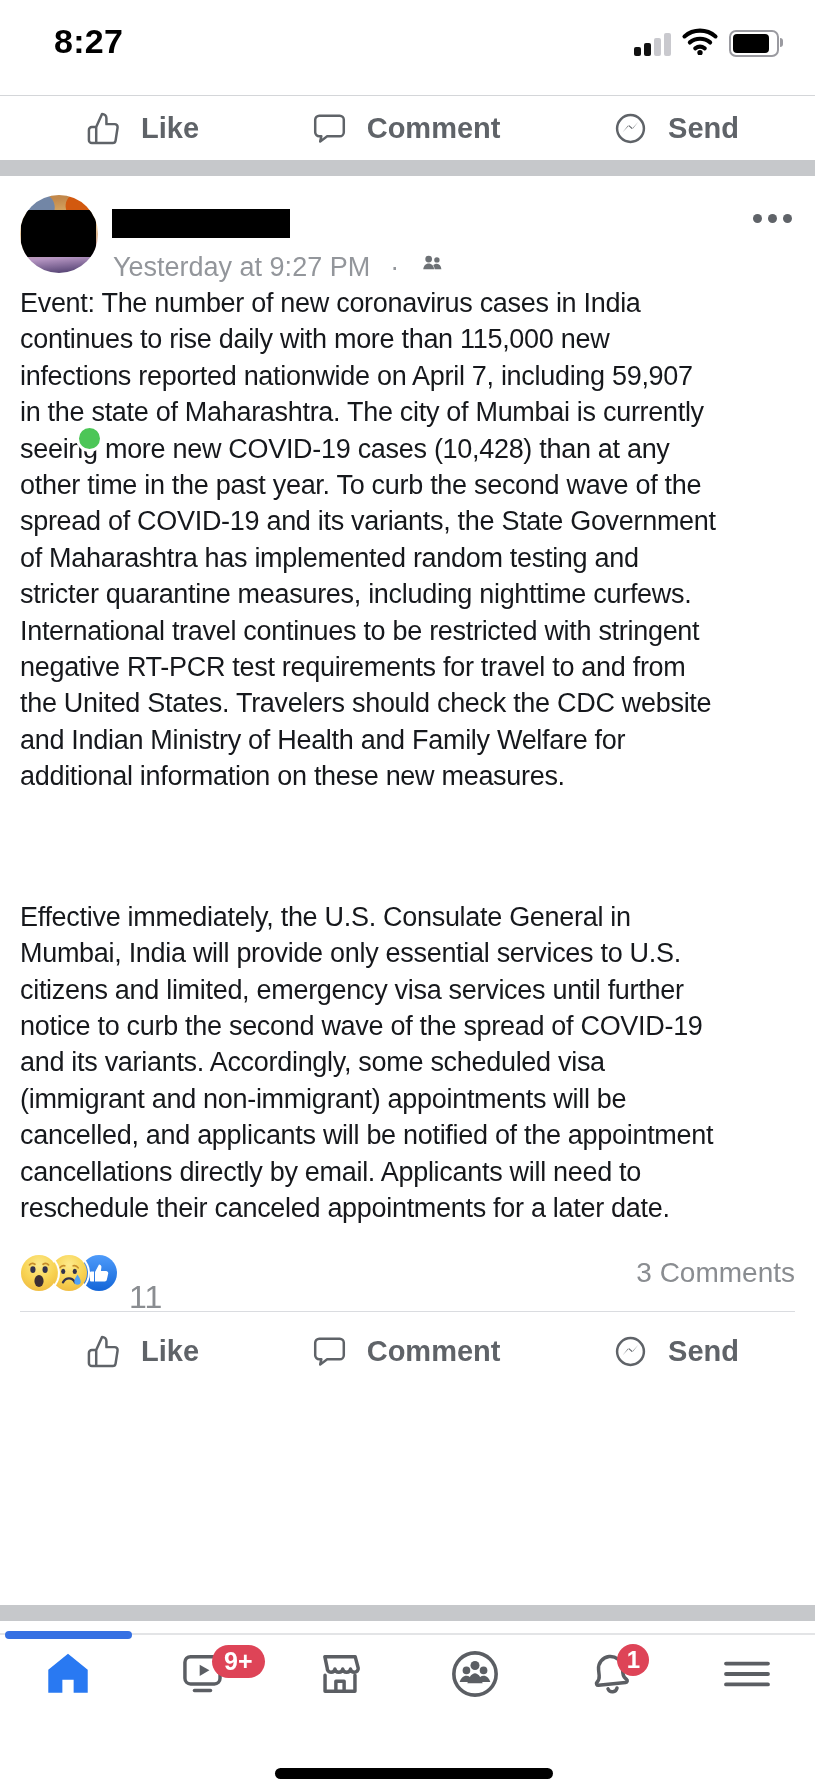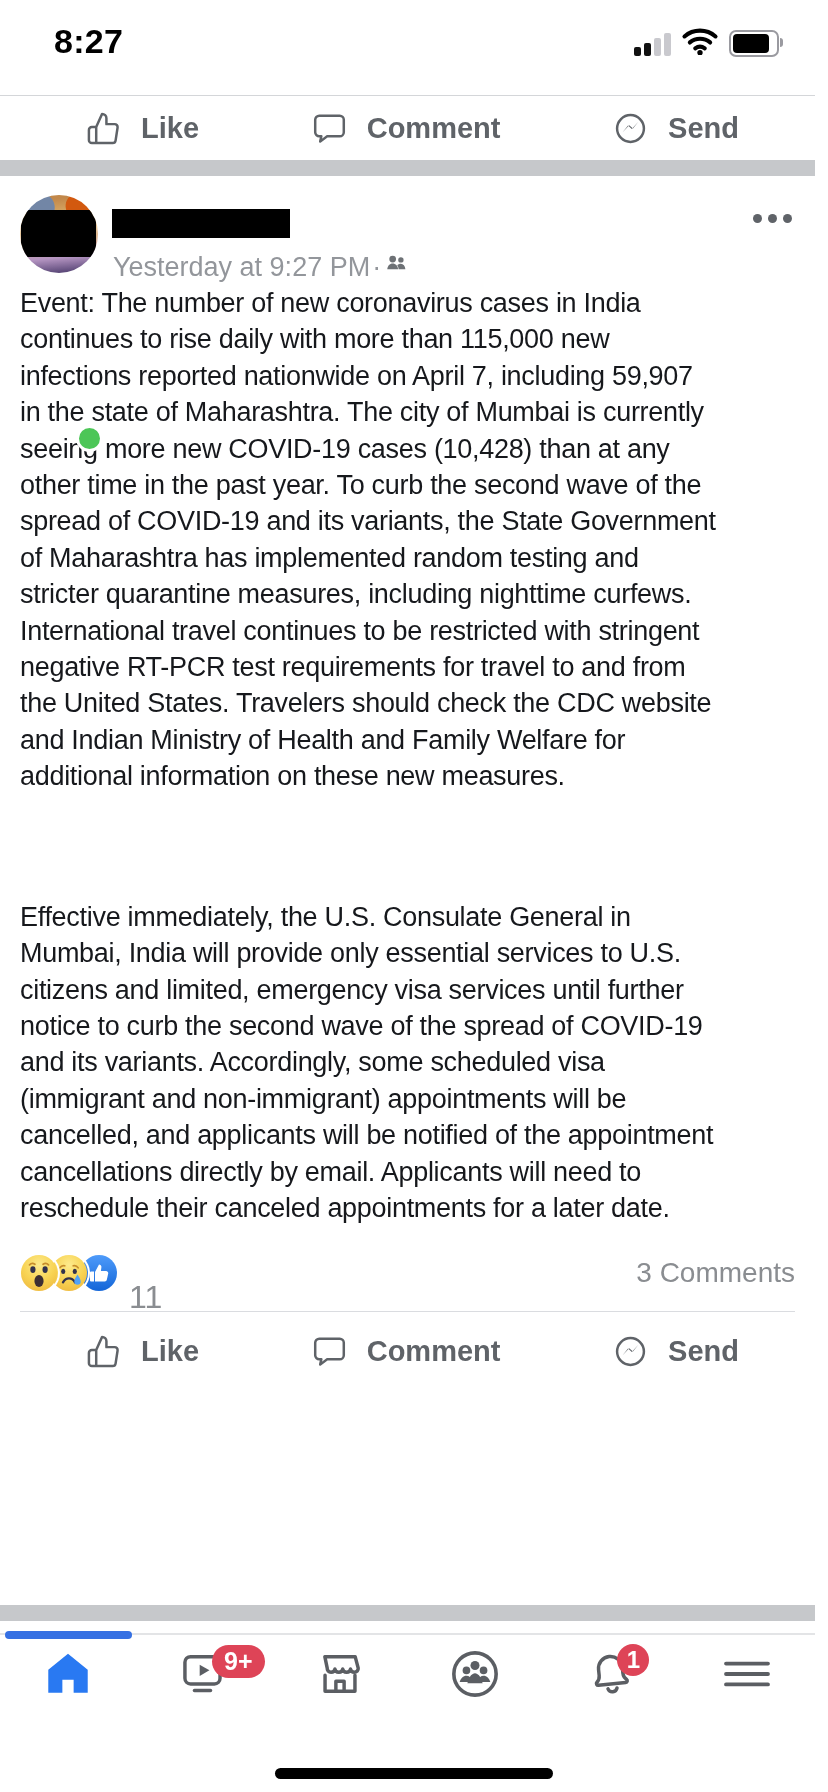--- a/index.html
+++ b/index.html
@@ -33,21 +33,21 @@
   .post-card{background:#fff;}
   .post-header{position:relative;height:106px;}
   .avatar{position:absolute;left:20px;top:19px;width:78px;height:78px;border-radius:50%;overflow:hidden;
     background:
       radial-gradient(circle at 26% 16%, #7286a6 0 16%, rgba(0,0,0,0) 17%),
       radial-gradient(circle at 75% 14%, #d2590f 0 14%, rgba(0,0,0,0) 15%),
       linear-gradient(175deg,#c2884a 8%,#d8a964 26%,#e8c79a 45%,#dcb38d 58%,#b595c2 78%,#5d4a7a 95%);}
   .avatar-redact{position:absolute;left:1px;top:15px;width:75px;height:47px;background:#000;}
   .online-dot{position:absolute;left:76px;top:249px;width:21px;height:21px;background:#4cc657;border:3px solid #fff;border-radius:50%;box-sizing:content-box;}
   .name-redact{position:absolute;left:112px;top:33px;width:178px;height:29px;background:#000;}
-  .post-meta{position:absolute;left:113px;top:74px;display:flex;align-items:center;gap:2px;color:#93969b;font-size:27px;}
+  .post-meta{position:absolute;left:113px;top:74px;display:flex;align-items:center;gap:20px;color:#93969b;font-size:27px;}
   .meta-sep{color:#93969b;}
   .ellipsis{position:absolute;right:23px;top:38px;display:flex;gap:6px;}
   .ellipsis i{width:9px;height:9px;border-radius:50%;background:#5f6368;display:block;}
 
   .post-body{padding:0 20px;}
   .para{margin:16px 0 104px 0;font-size:27px;line-height:36.4px;letter-spacing:-0.3px;color:#16181c;white-space:pre-line;}
   .para:first-child{margin-top:3px;}
   .para:last-child{margin-bottom:0;}
 
   .reactions-row{display:flex;align-items:center;padding:0 20px;margin-top:26px;height:42px;}

